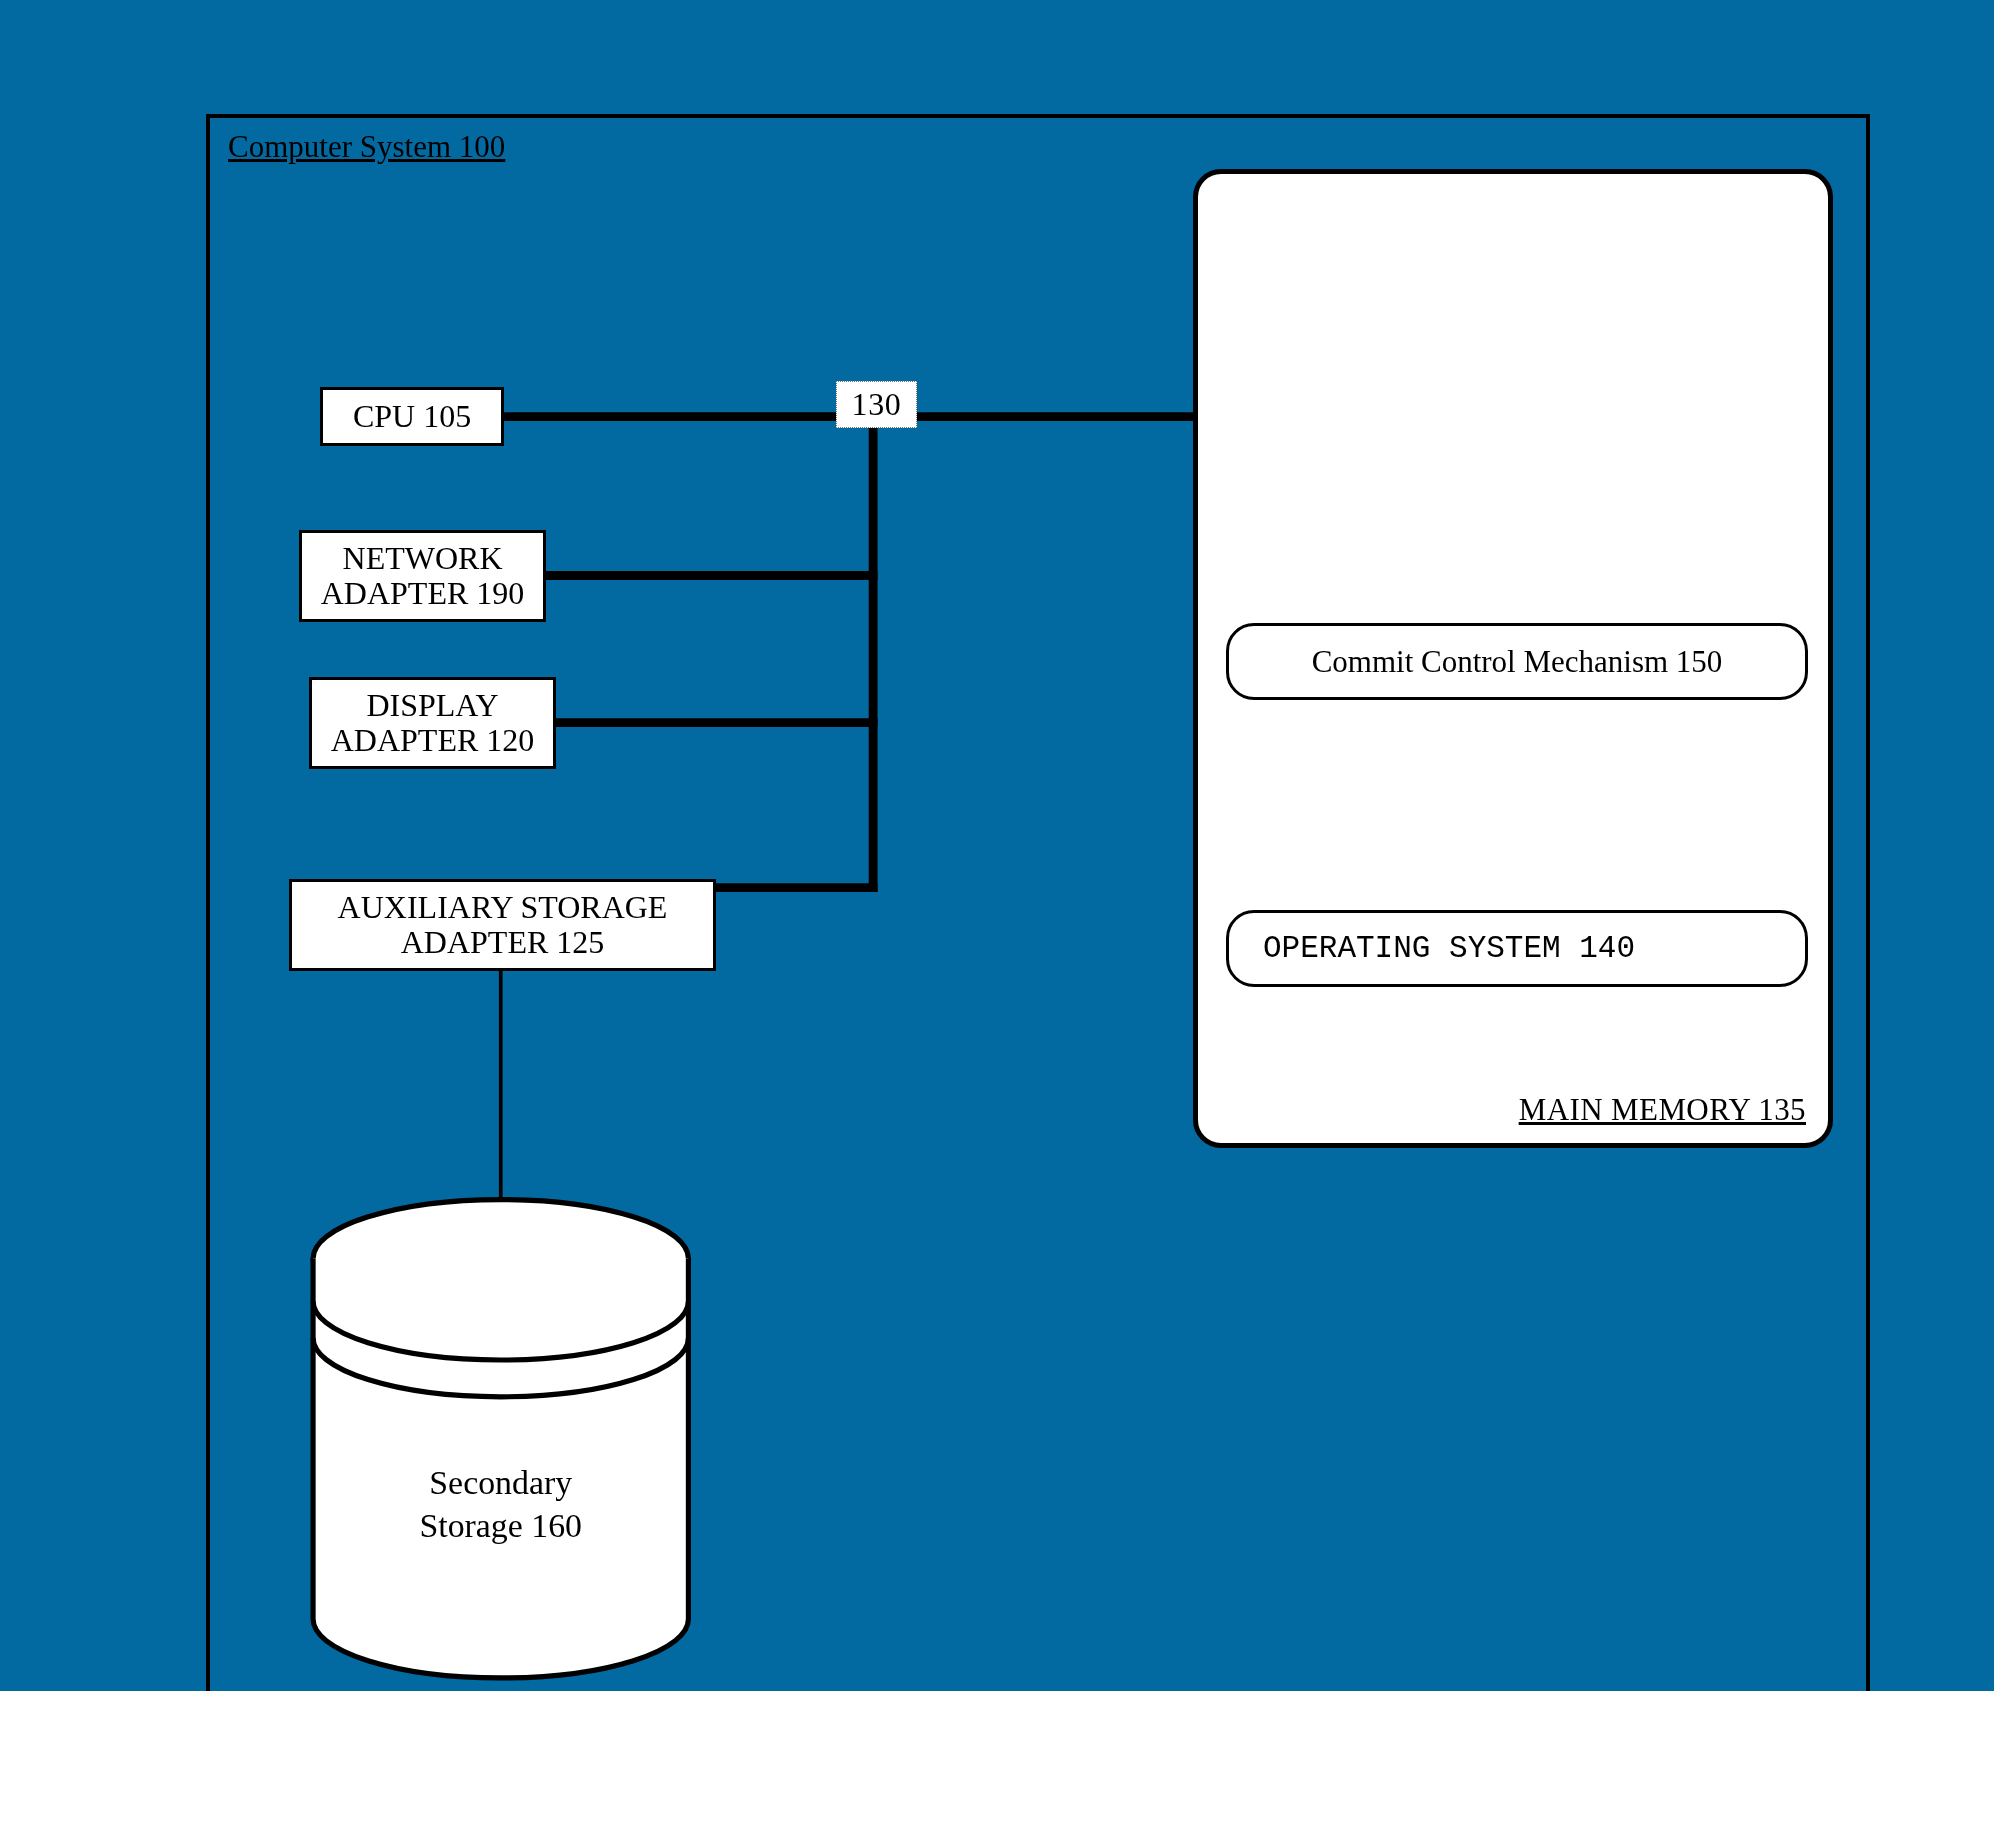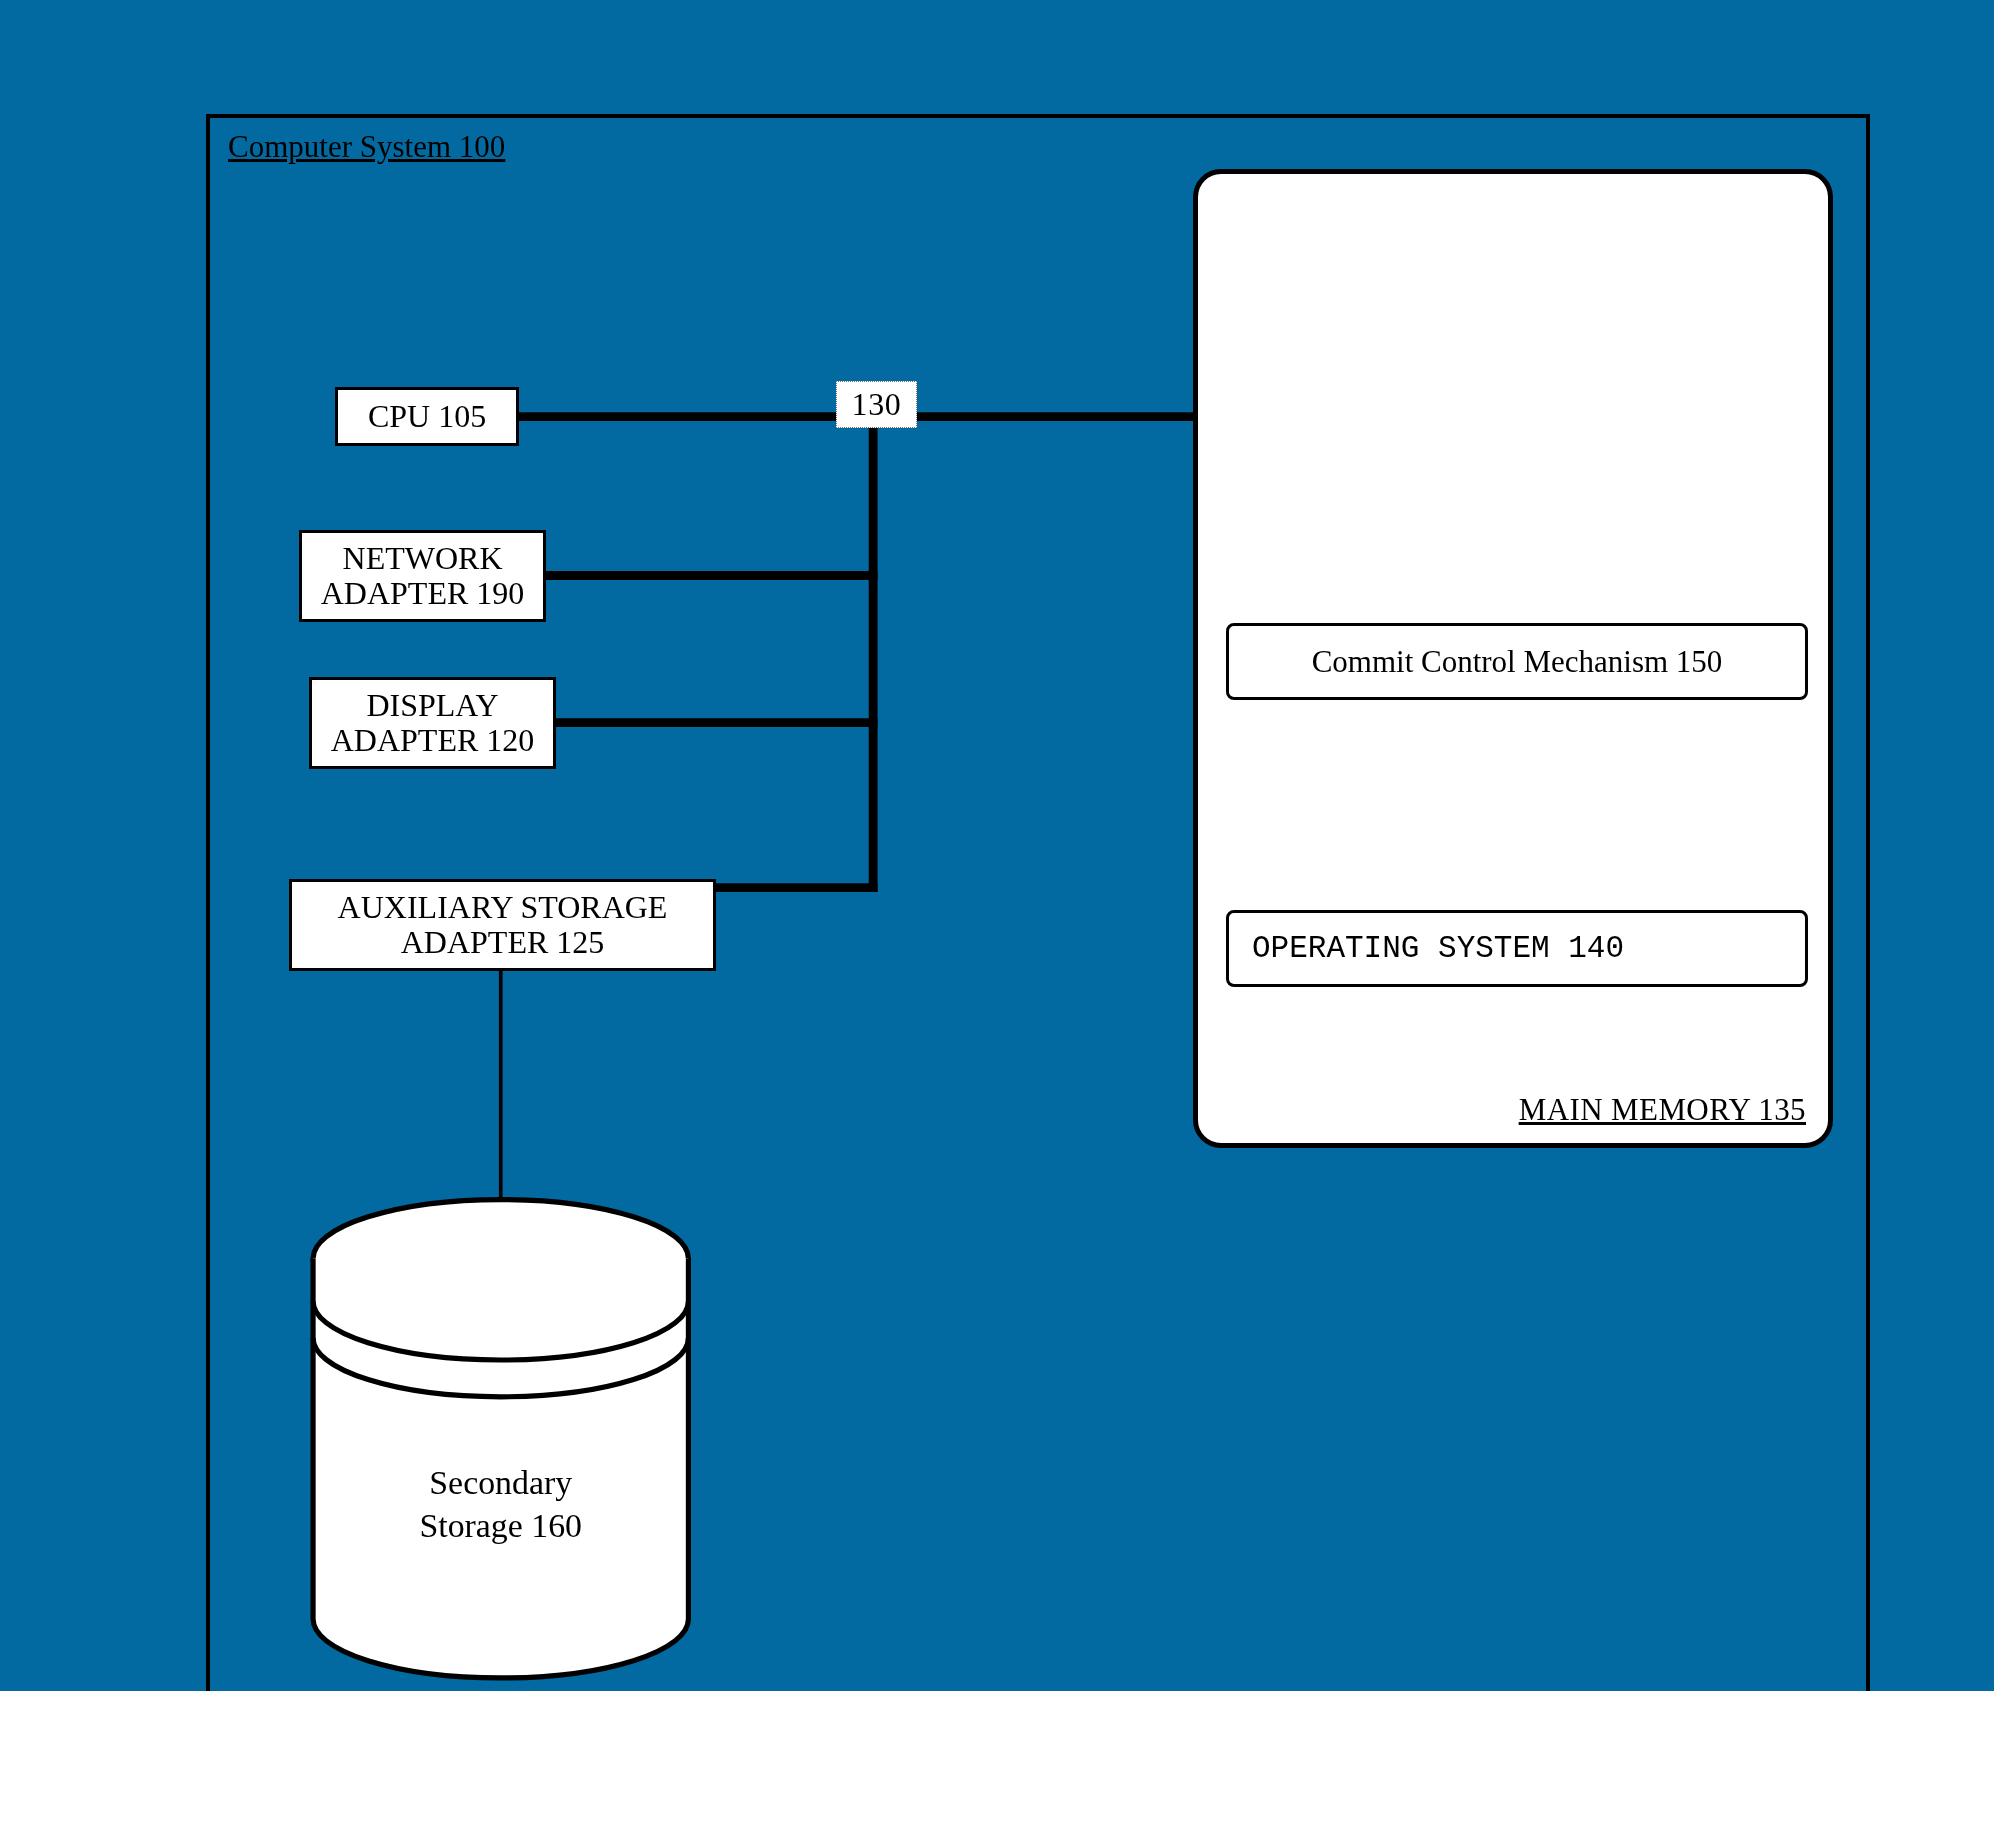--- a/index.html
+++ b/index.html
@@ -58,35 +58,35 @@
     box-sizing: border-box;
     background: #fff;
     display: flex;
     align-items: center;
     justify-content: center;
     text-align: center;
     font-size: 32px;
     line-height: 1.08;
     padding: 4.4px 13.3px;
   }
-  #box-cpu  { left: 335px; top: 387px; width: 184px; height: 59px; }
+  #box-cpu  { left: 320px; top: 387px; width: 184px; height: 59px; }
   #box-net  { left: 299px; top: 530px; width: 247px; height: 92px; }
   #box-disp { left: 309px; top: 677px; width: 247px; height: 92px; }
   #box-aux  { left: 289px; top: 879px; width: 427px; height: 92px; }
   
   .mem-box {
     position: absolute;
     border: 3.7px solid #000;
-    border-radius: 8px;
+    border-radius: 28px;
     box-sizing: border-box;
     background: #fff;
     display: flex;
     align-items: center;
     font-size: 31px;
-    padding: 0 23px;
+    padding: 0 34px;
   }
   #mem-commit { left: 1226px; top: 623px;  width: 582px; height: 77px; justify-content: center; }
   #mem-journal{ left: 1226px; top: 752px; width: 582px; height: 77px; justify-content: flex-start; }
   #mem-os     { left: 1226px; top: 910px; width: 582px; height: 77px; justify-content: flex-start; font-family: Liberation Mono, monospace; }
 
   
   .bus-label {
     position: absolute;
     left: 836px;
     top: 381px;

